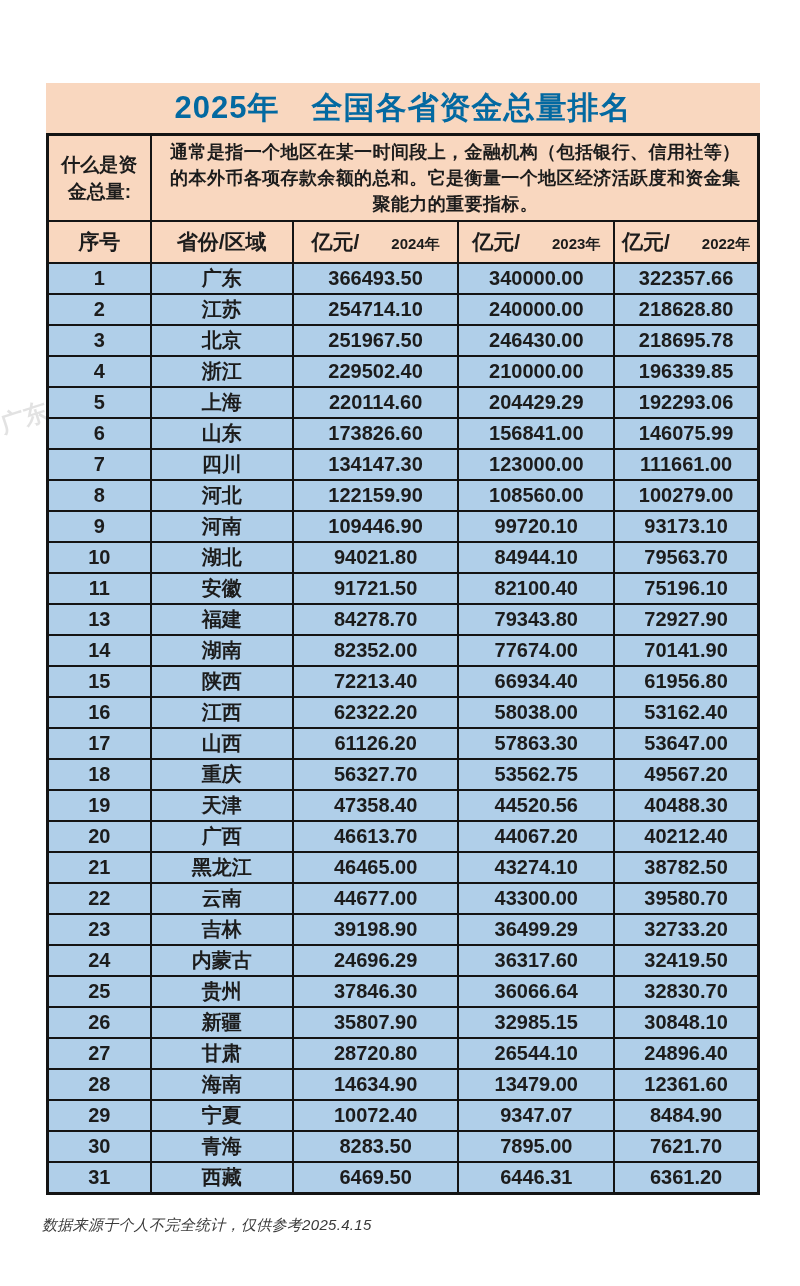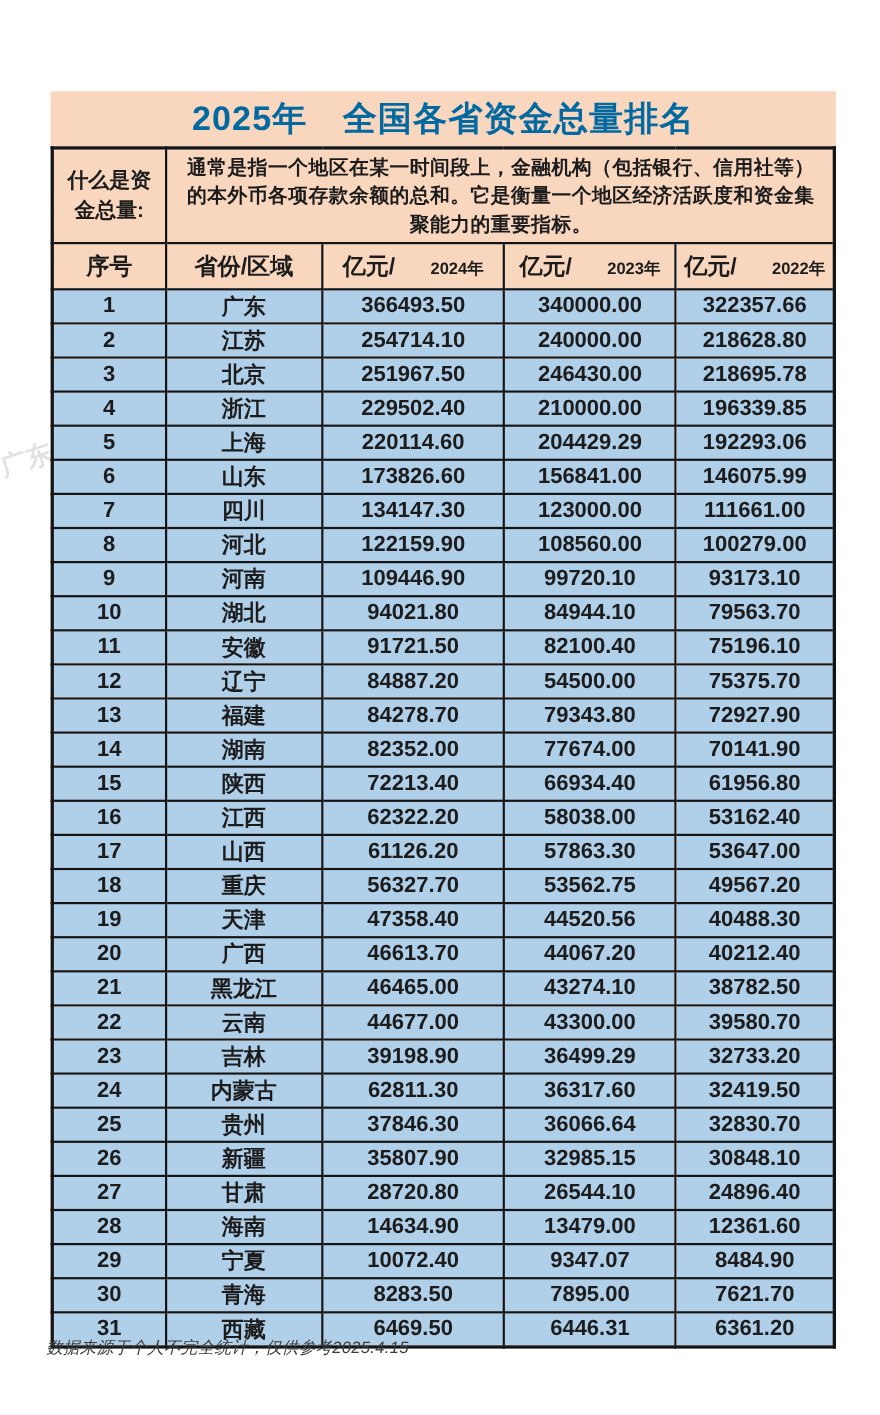--- a/index.html
+++ b/index.html
@@ -218,27 +218,20 @@
             <td>79563.70</td>
           </tr>
           <tr>
             <td>11</td>
             <td>安徽</td>
             <td>91721.50</td>
             <td>82100.40</td>
             <td>75196.10</td>
           </tr>
           <tr>
-            <td>12</td>
-            <td>辽宁</td>
-            <td>84887.20</td>
-            <td>54500.00</td>
-            <td>75375.70</td>
-          </tr>
-          <tr>
             <td>13</td>
             <td>福建</td>
             <td>84278.70</td>
             <td>79343.80</td>
             <td>72927.90</td>
           </tr>
           <tr>
             <td>14</td>
             <td>湖南</td>
             <td>82352.00</td>
@@ -304,21 +297,21 @@
           <tr>
             <td>23</td>
             <td>吉林</td>
             <td>39198.90</td>
             <td>36499.29</td>
             <td>32733.20</td>
           </tr>
           <tr>
             <td>24</td>
             <td>内蒙古</td>
-            <td>62811.30</td>
+            <td>24696.29</td>
             <td>36317.60</td>
             <td>32419.50</td>
           </tr>
           <tr>
             <td>25</td>
             <td>贵州</td>
             <td>37846.30</td>
             <td>36066.64</td>
             <td>32830.70</td>
           </tr>

